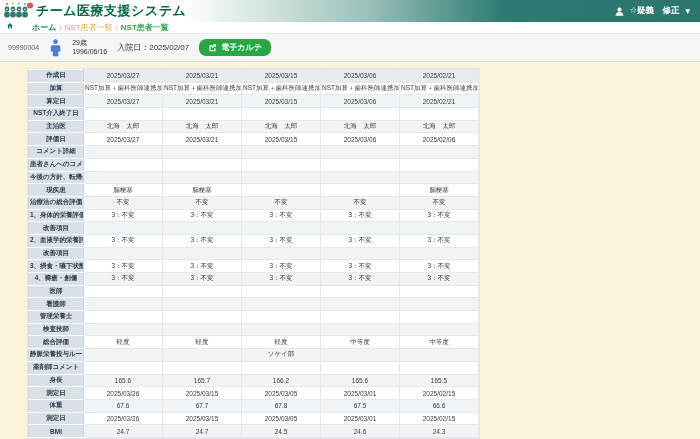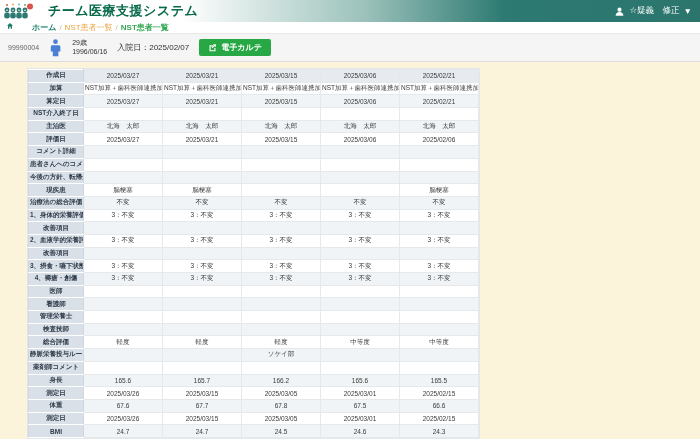--- a/index.html
+++ b/index.html
@@ -10,28 +10,28 @@
     color: #333;
   }
 
   
   .app-header {
     height: 22px;
     display: flex; align-items: center; justify-content: space-between;
     background: linear-gradient(90deg, #ffffff 0%, #ffffff 26%, #9cc2bb 52%, #2d7a72 72%, #2b756d 100%);
     padding: 0 8px 0 3px;
   }
-  .logo-title { display: flex; align-items: center; gap: 15px; }
+  .logo-title { display: flex; align-items: flex-start; gap: 3px; }
   .app-title {
     font-size: 13px; font-weight: 800; color: #0a6a4c;
     letter-spacing: 0.5px; text-shadow: 0.5px 0.5px 0 #ffffff;
     white-space: nowrap;
   }
   .user-menu { display: flex; align-items: center; gap: 4px; cursor: pointer; }
-  .user-menu span { color: #ffffff; font-size: 8.5px; font-weight: normal; white-space: nowrap; }
+  .user-menu span { color: #ffffff; font-size: 8.5px; font-weight: bold; white-space: nowrap; }
   .caret { font-size: 6px; }
 
   
   .breadcrumb {
     height: 12px; background: #ffffff;
     display: flex; align-items: center; gap: 3px;
     padding: 0 6px; font-size: 8px;
     border-bottom: 1px solid #e8e8e8;
   }
   .bc-home { color: #1b7f6c; font-weight: bold; display: flex; gap: 18px; cursor: pointer; }
@@ -46,21 +46,21 @@
     display: flex; align-items: center;
     padding: 0 8px; gap: 10px;
   }
   .patient-id { font-size: 7px; color: #666; }
   .name-block { display: flex; flex-direction: column; line-height: 1.1; }
   .patient-kana { font-size: 6px; color: #555; }
   .patient-name { font-size: 11px; font-weight: bold; color: #222; letter-spacing: 1px; }
   .age-block { display: flex; flex-direction: column; line-height: 1.2; font-size: 7px; color: #333; }
   .admission { font-size: 8px; color: #333; }
   .emr-button {
-    background: #28a745; color: #fff; border: none; border-radius: 2px;
+    background: #28a745; color: #fff; border: none; border-radius: 7px;
     font-size: 8px; font-weight: bold; padding: 3px 9px;
     display: flex; align-items: center; gap: 4px; cursor: pointer;
     font-family: inherit;
   }
 
   
   .content { padding: 7px 0 0 28px; }
   table.grid {
     border-collapse: collapse; table-layout: fixed;
     width: 450px; background: #ffffff;

